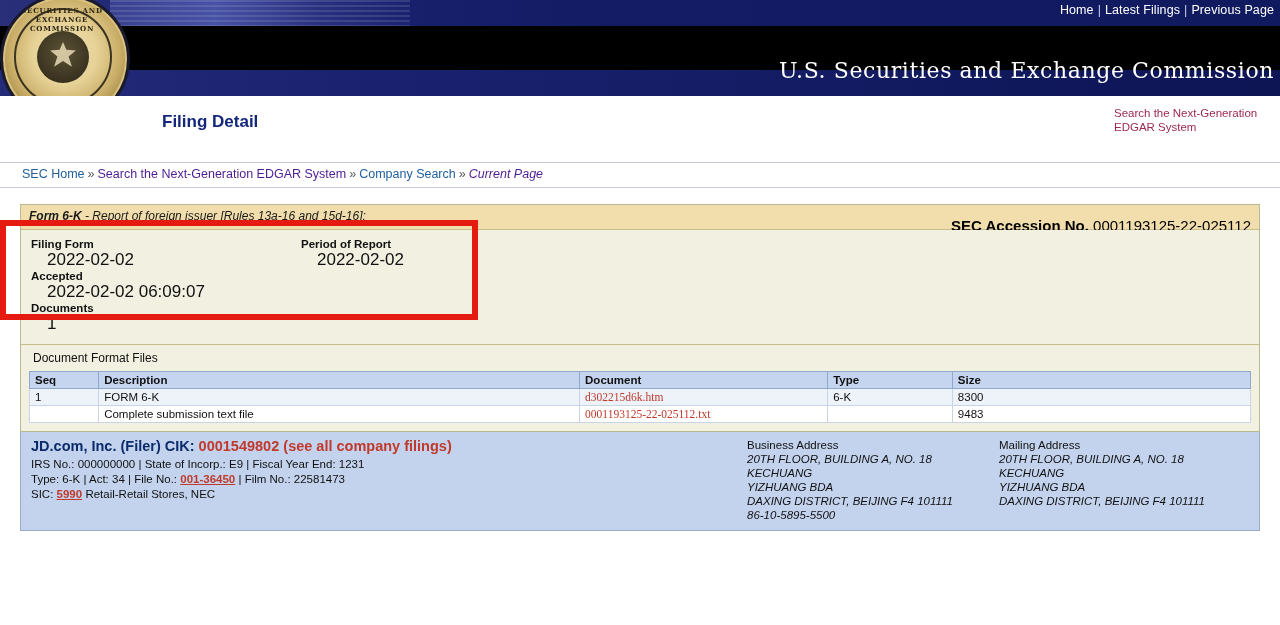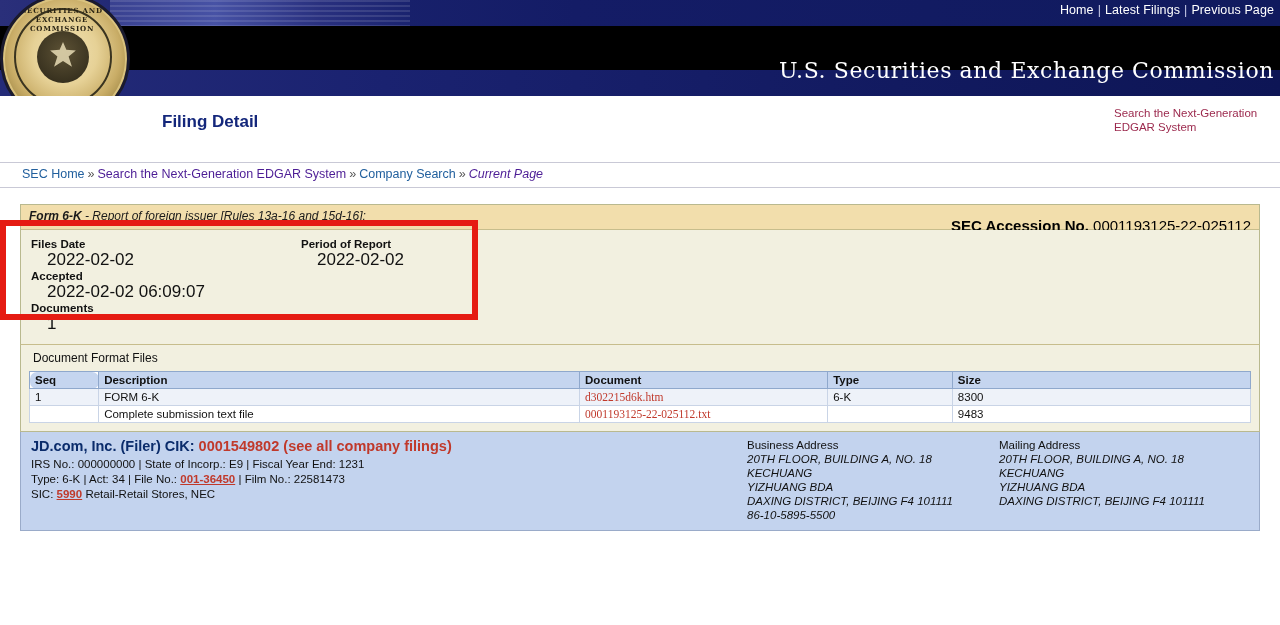--- a/index.html
+++ b/index.html
@@ -261,21 +261,21 @@
   }
   table.files td {
     border: 1px solid #c9d4e6;
     padding: 2px 5px;
     font-size: 11.5px;
     color: #111;
     background: #eef2f9;
   }
   table.files tr.row-alt td { background: #ffffff; }
   table.files td a { color: #c0392b; text-decoration: none; font-family: Liberation Serif, serif; }
-  .col-seq { width: 60px; border-radius: 7px; }
+  .col-seq { width: 60px; }
   .col-desc { width: 490px; }
   .col-doc { width: 245px; }
   .col-type { width: 118px; }
   .col-size { width: 300px; }
 
   
   .filer {
     border: 1px solid #9aabc9;
     border-top: none;
     background: #c3d3ee;
@@ -348,21 +348,21 @@
       <span class="form-name">Form 6-K</span>
       <span class="form-desc">- Report of foreign issuer [Rules 13a-16 and 15d-16]:</span>
       <span class="accession">
         <span class="lbl">SEC Accession No.</span>
         <span>0001193125-22-025112</span>
       </span>
     </div>
     <div class="formbox-body">
       <div class="meta-grid">
         <div class="meta-col-left">
-          <div class="meta-label">Files Date</div>
+          <div class="meta-label">Filing Form</div>
           <div class="meta-value">2022-02-02</div>
           <div class="meta-label">Accepted</div>
           <div class="meta-value">2022-02-02 06:09:07</div>
           <div class="meta-label">Documents</div>
           <div class="meta-value">1</div>
         </div>
         <div class="meta-col-right">
           <div class="meta-label">Period of Report</div>
           <div class="meta-value">2022-02-02</div>
         </div>

